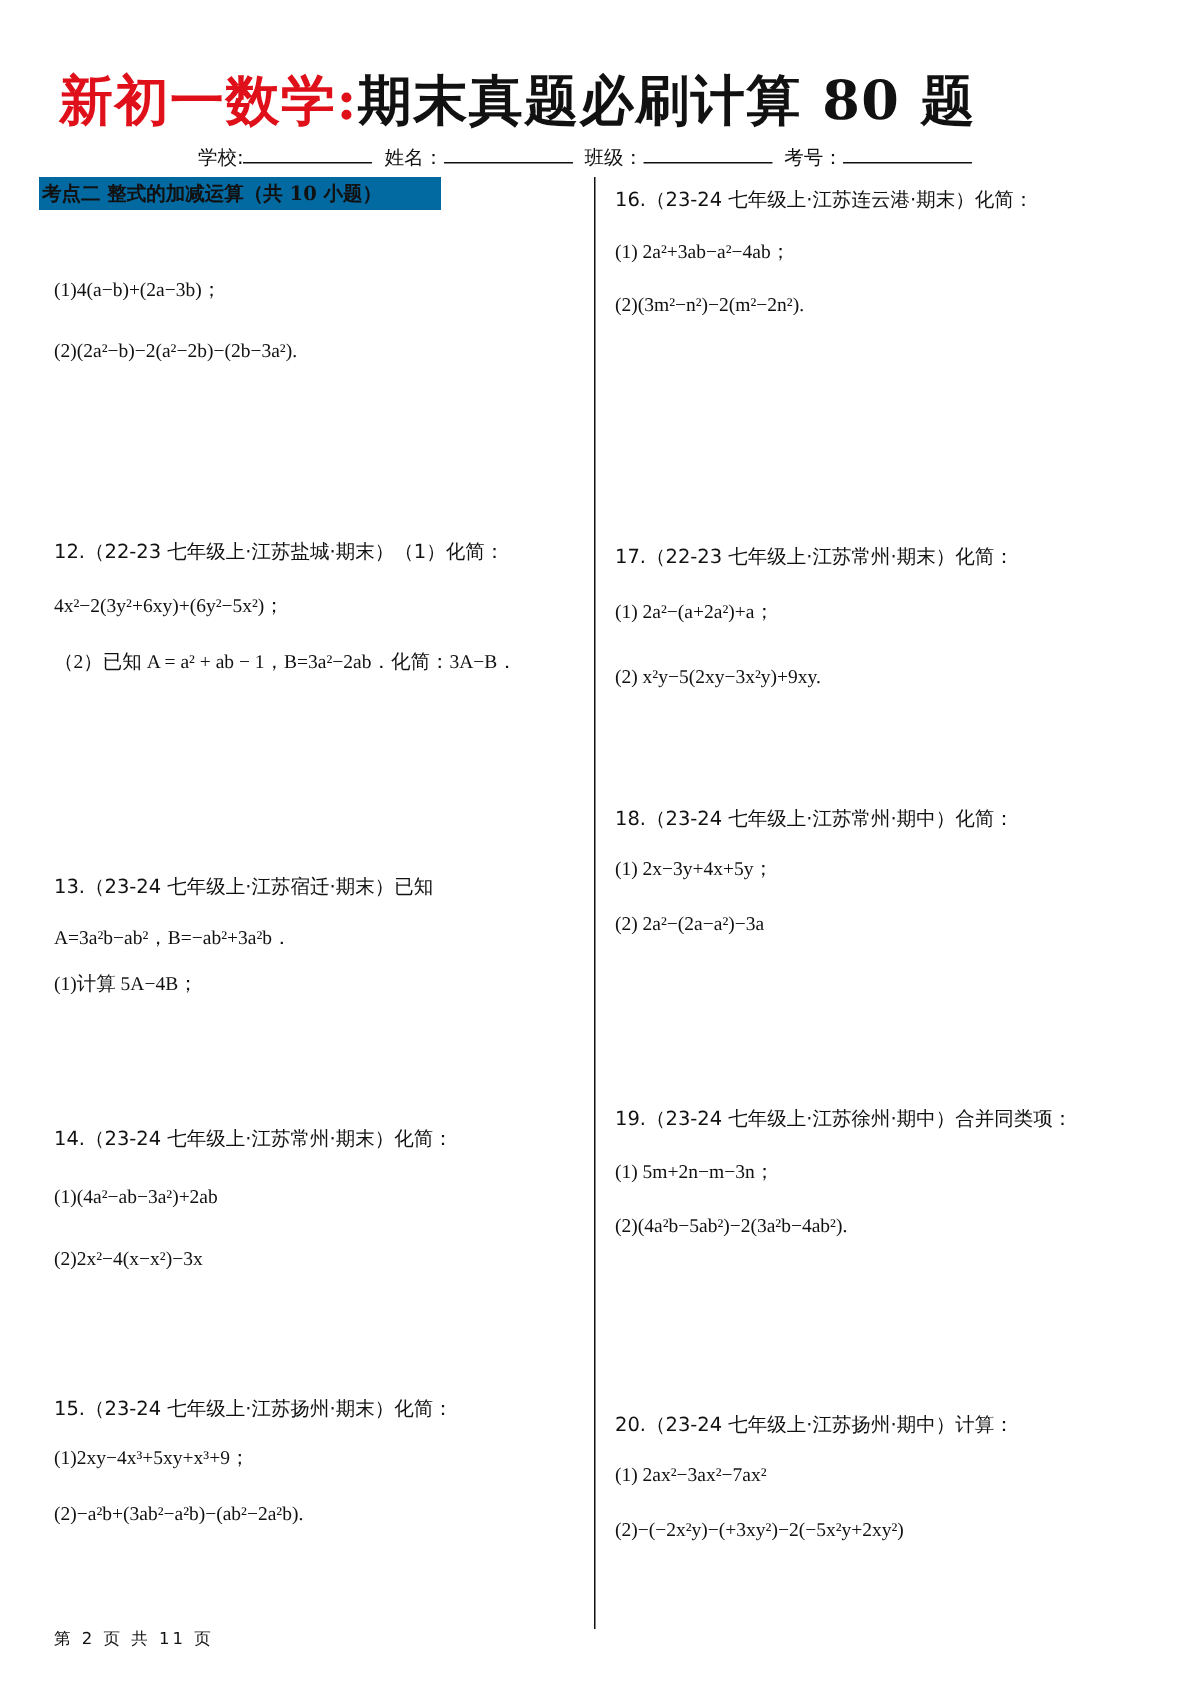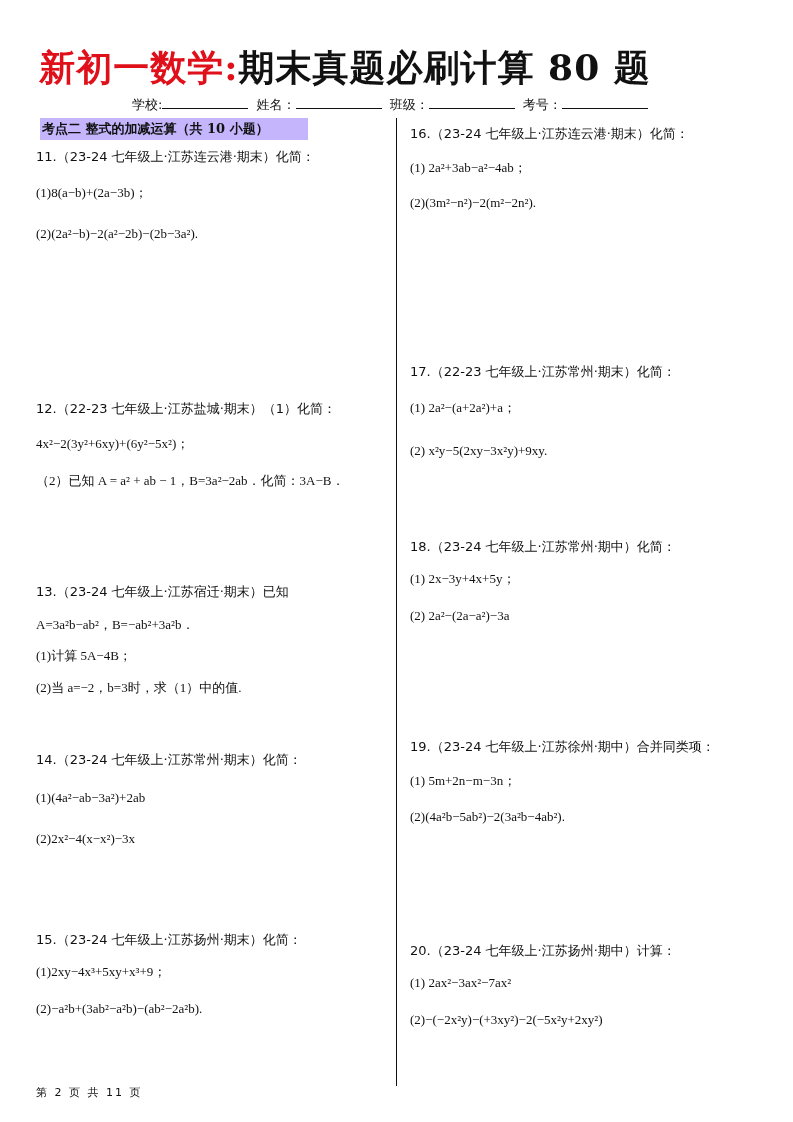--- a/index.html
+++ b/index.html
@@ -9,21 +9,21 @@
            font-family:"DejaVu Serif","Liberation Serif",serif; font-weight:bold;
            font-size:36px; line-height:50px; letter-spacing:1px; white-space:nowrap; }
   .title .red { color:#e0101a; }
   .title .black { color:#111; }
   .info { position:absolute; top:96px; left:132px; font-size:13px;
           font-family:"DejaVu Sans","Liberation Sans",sans-serif; white-space:nowrap; }
   .info .fld { display:inline-block; margin-right:0; }
   .info .line { display:inline-block; border-bottom:1px solid #111; height:12px;
                 vertical-align:baseline; margin-right:4px; }
   .divider { position:absolute; left:396px; top:118px; width:1px; height:968px; background:#111; }
-  .section-head { position:absolute; left:40px; top:118px; background:#c4b5fd;
+  .section-head { position:absolute; left:26px; top:118px; background:#0369a1;
                   font-family:"DejaVu Serif","Liberation Serif",serif; font-weight:bold;
                   font-size:13px; padding:2px 6px 2px 2px; width:268px; box-sizing:border-box; }
   .q { position:absolute; font-size:13px; line-height:18px; white-space:nowrap; }
   .q .stem { font-family:"DejaVu Sans","Liberation Sans",sans-serif; font-size:13px; }
   .q .line2 { display:block; position:absolute; left:0; white-space:nowrap;
               font-family:"Liberation Serif","DejaVu Serif",serif; font-size:13px; }
   .footer { position:absolute; left:36px; top:1085px; font-size:11px;
             font-family:"DejaVu Sans","Liberation Sans",sans-serif; letter-spacing:2px; }
 </style>
 </head>
@@ -38,36 +38,34 @@
   <span class="fld">姓名：</span><span class="line" style="width:86px"></span>
   <span class="fld">班级：</span><span class="line" style="width:86px"></span>
   <span class="fld">考号：</span><span class="line" style="width:86px"></span>
 </div>
 
 <div class="section-head">考点二  整式的加减运算（共 10 小题）</div>
 
 <div class="divider"></div>
 
 <div class="q" style="left:36px;top:148px;">
-  <span class="stem">11.（23-24 七年级上·江苏连云港·期末）化简：</span>
-  <span class="line2" style="top:36px">(1)8(a−b)+(2a−3b)；</span>
+  <span class="line2" style="top:36px">(1)4(a−b)+(2a−3b)；</span>
   <span class="line2" style="top:77px">(2)(2a²−b)−2(a²−2b)−(2b−3a²).</span>
 </div>
 
-<div class="q" style="left:36px;top:360px;margin-top:40px;">
+<div class="q" style="left:36px;top:360px;">
   <span class="stem">12.（22-23 七年级上·江苏盐城·期末）（1）化简：</span>
   <span class="line2" style="top:35px">4x²−2(3y²+6xy)+(6y²−5x²)；</span>
   <span class="line2" style="top:72px">（2）已知 A = a² + ab − 1，B=3a²−2ab．化简：3A−B．</span>
 </div>
 
 <div class="q" style="left:36px;top:583px;">
   <span class="stem">13.（23-24 七年级上·江苏宿迁·期末）已知</span>
   <span class="line2" style="top:33px">A=3a²b−ab²，B=−ab²+3a²b．</span>
   <span class="line2" style="top:64px">(1)计算 5A−4B；</span>
-  <span class="line2" style="top:96px">(2)当 a=−2，b=3时，求（1）中的值.</span>
 </div>
 
 <div class="q" style="left:36px;top:751px;">
   <span class="stem">14.（23-24 七年级上·江苏常州·期末）化简：</span>
   <span class="line2" style="top:38px">(1)(4a²−ab−3a²)+2ab</span>
   <span class="line2" style="top:79px">(2)2x²−4(x−x²)−3x</span>
 </div>
 
 <div class="q" style="left:36px;top:931px;">
   <span class="stem">15.（23-24 七年级上·江苏扬州·期末）化简：</span>

